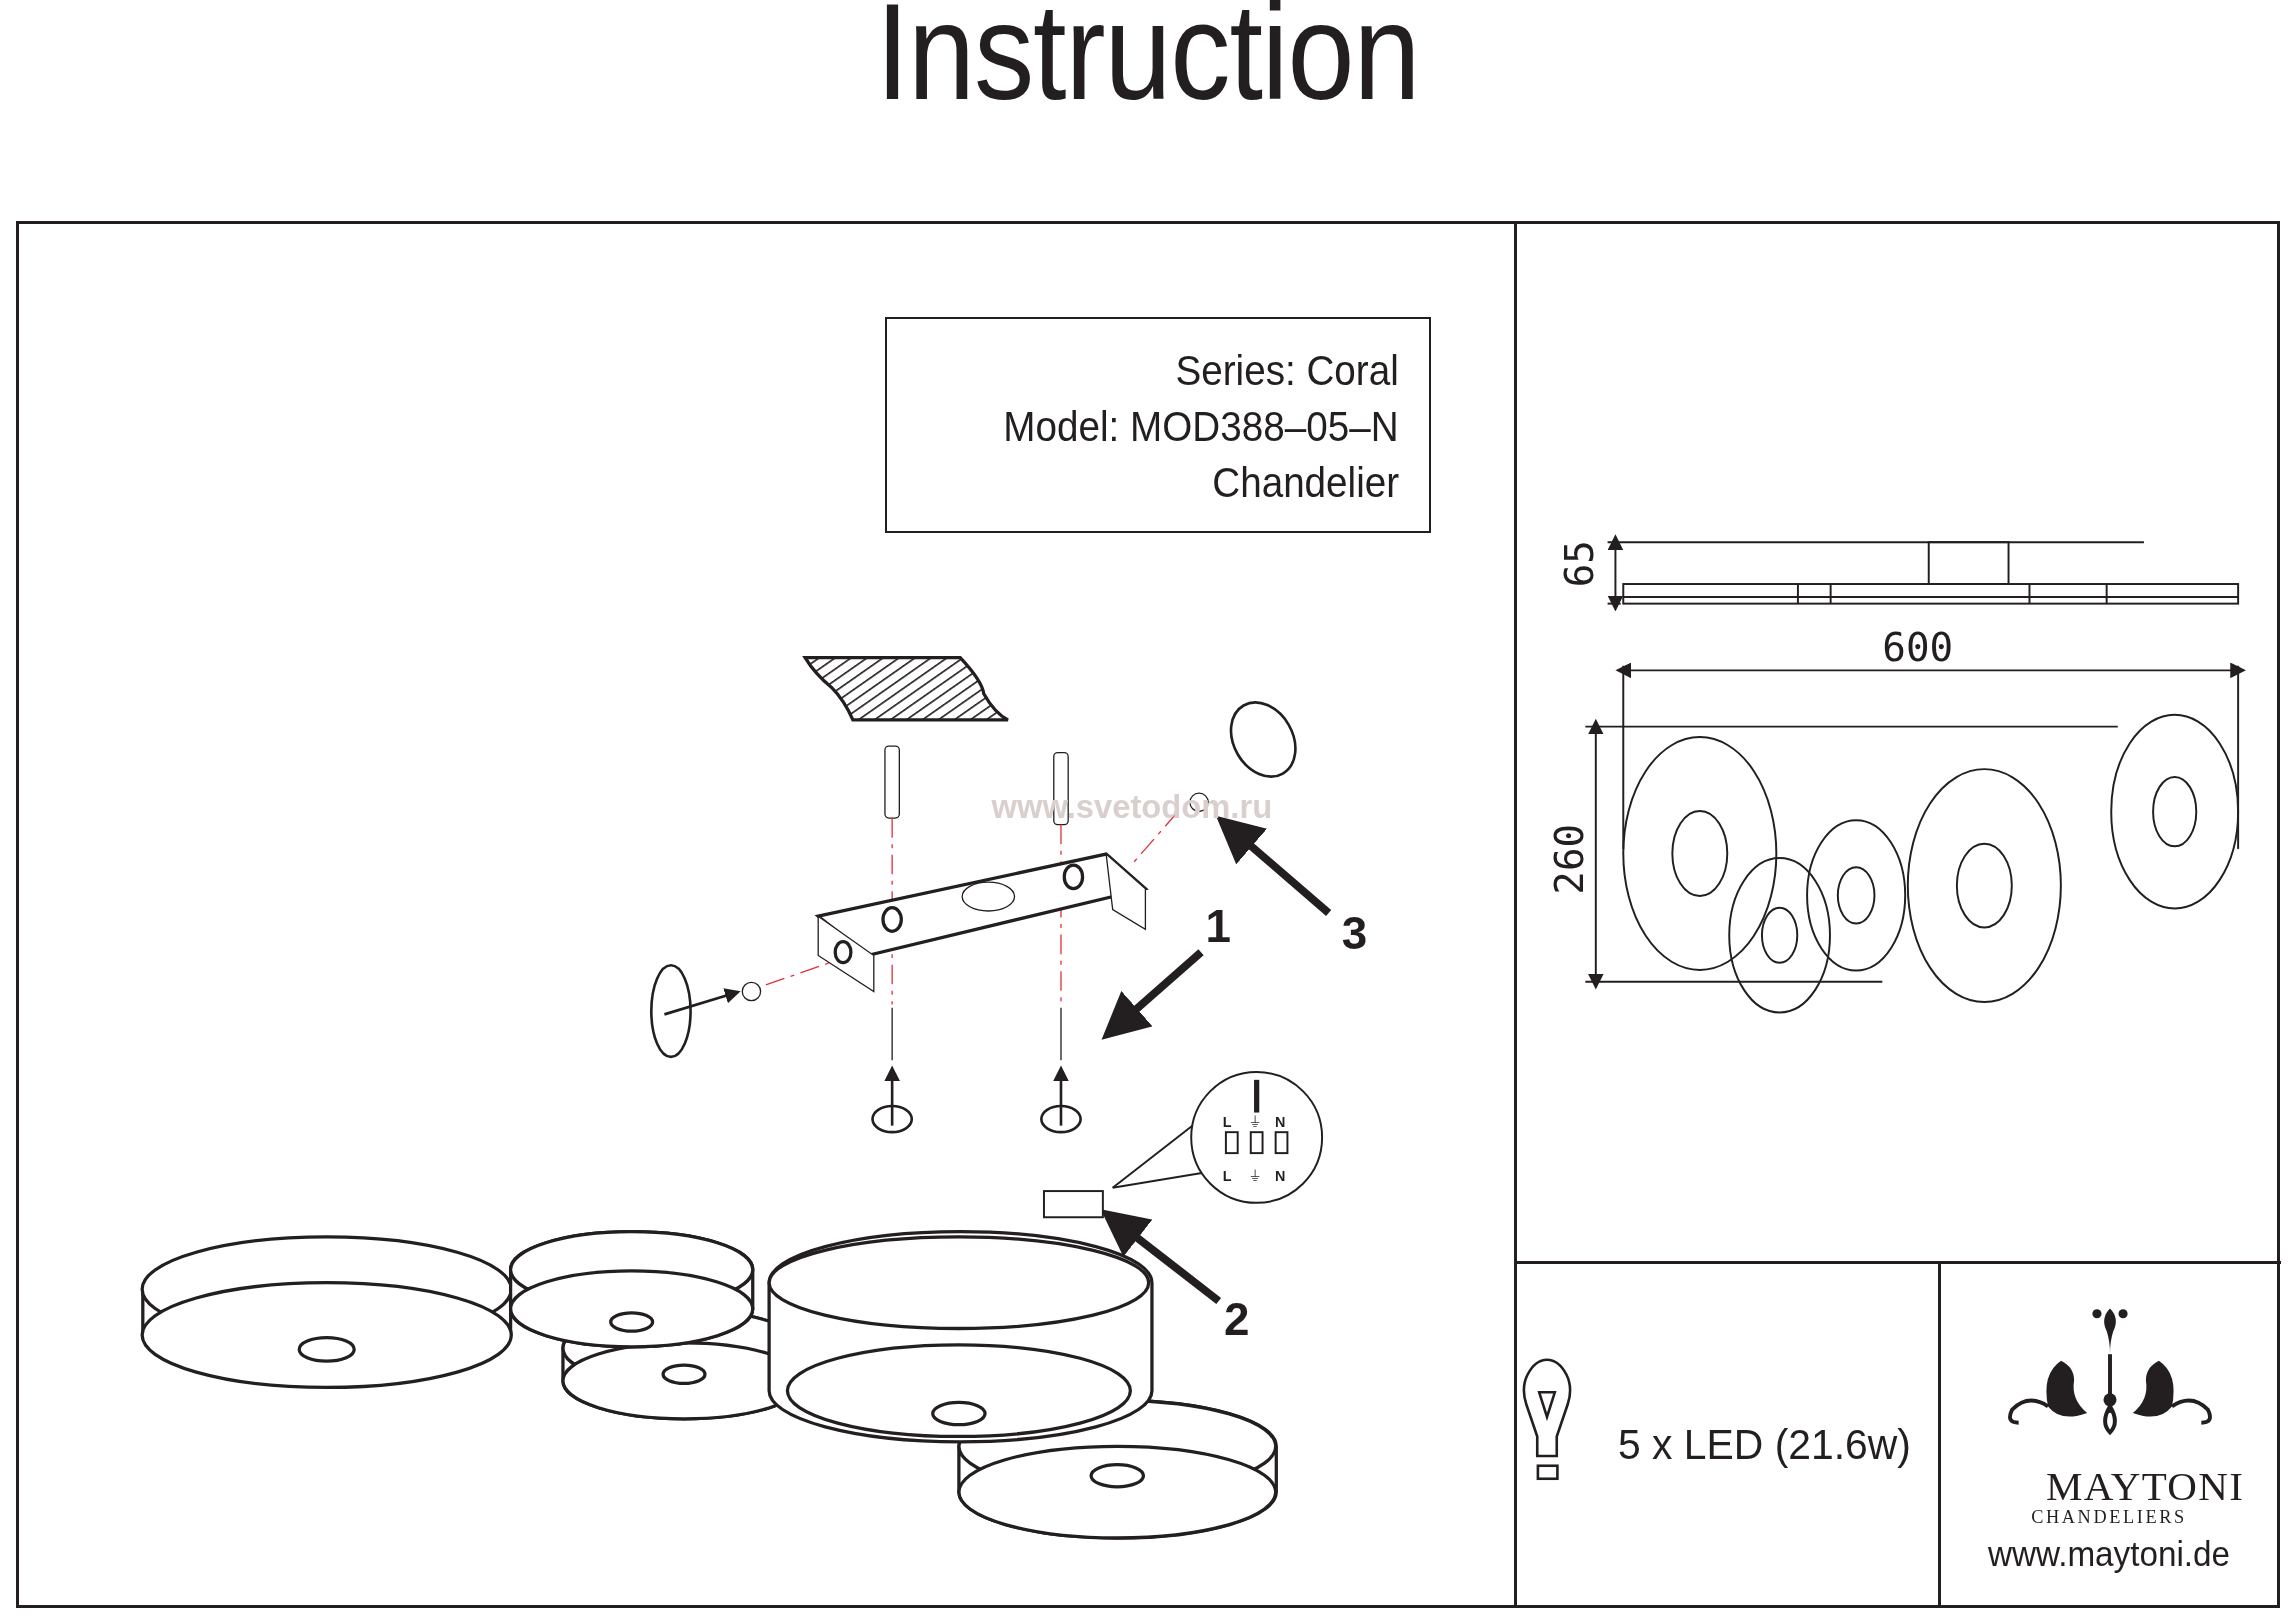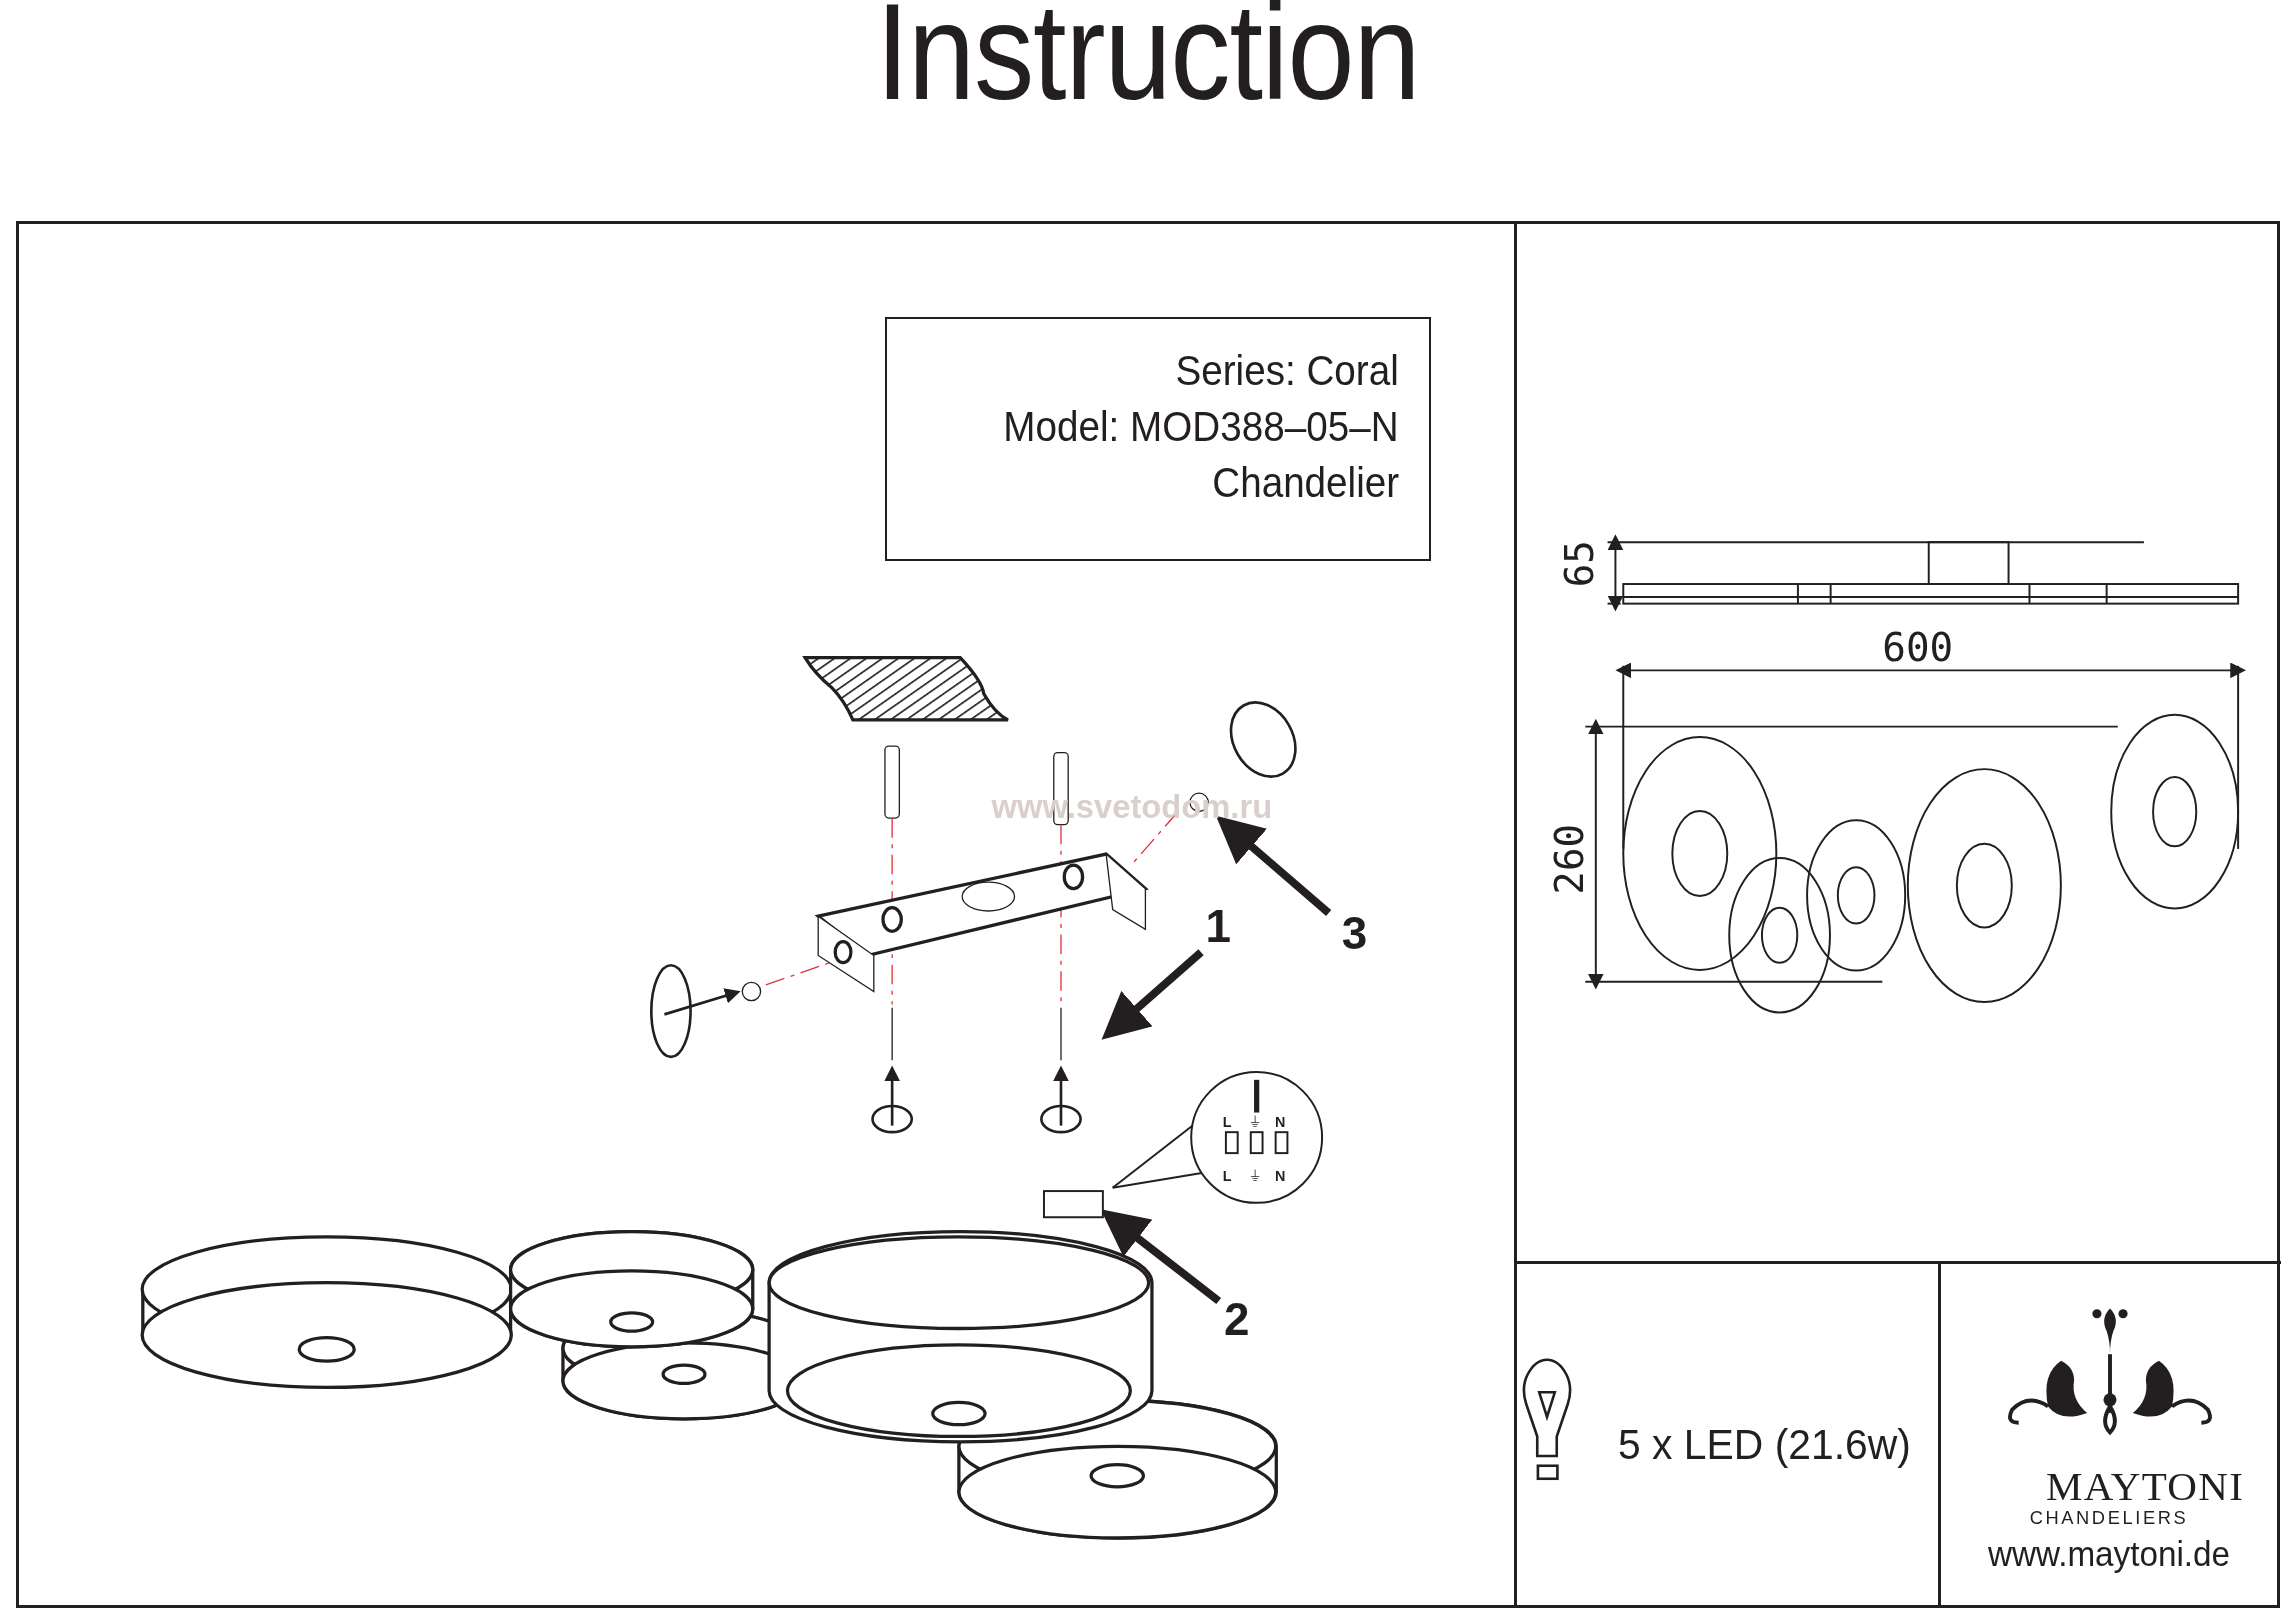--- a/index.html
+++ b/index.html
@@ -3,27 +3,27 @@
 <meta charset="utf-8">
 <style>
   html, body { margin:0; padding:0; background:#ffffff; }
   body { width:2295px; height:1623px; position:relative; overflow:hidden; font-family:"Liberation Sans", sans-serif; color:#231f20; }
   .abs { position:absolute; }
   #title { left:0; width:2295px; top:-19.6px; text-align:center; font-size:137px; line-height:144px; transform:scaleX(0.88); transform-origin:center top; font-weight:normal; letter-spacing:-1.3px; }
   #frame { left:16.4px; top:221px; width:2264px; height:1387px; border:3.3px solid #231f20; box-sizing:border-box; }
   #vdiv { left:1514px; top:221px; width:2.6px; height:1387px; background:#231f20; }
   #hdiv { left:1514px; top:1261px; width:767px; height:2.6px; background:#231f20; }
   #vdiv2 { left:1938px; top:1261px; width:2.6px; height:347px; background:#231f20; }
-  #infobox { left:885px; top:317px; width:546px; height:244px; border:2.6px solid #231f20; box-sizing:border-box; }
+  #infobox { left:885px; top:317px; width:546px; height:216px; border:2.6px solid #231f20; box-sizing:border-box; }
   .info-line { position:absolute; right:30px; font-size:42px; line-height:46px; white-space:nowrap; transform:scaleX(0.92); transform-origin:right center; }
   #info1 { top:29.4px; } #info2 { top:85px; } #info3 { top:141px; }
   .callout { font-size:70px; font-weight:bold; }
   #led-text { left:1618px; top:1420px; font-size:43px; white-space:nowrap; transform:scaleX(0.95); transform-origin:left center; }
   #brand { left:1938px; width:414px; top:1462px; text-align:center; font-family:"Liberation Serif", serif; font-size:41px; letter-spacing:1.3px; }
-  #brand-sub { left:1938px; width:342px; top:1507px; text-align:center; font-family:Liberation Sans, sans-serif; font-size:18.3px; letter-spacing:2.6px; }
+  #brand-sub { left:1938px; width:342px; top:1507px; text-align:center; font-family:Liberation Serif, serif; font-size:18.3px; letter-spacing:2.6px; }
   #website { left:1938px; width:342px; top:1534px; text-align:center; font-size:35px; transform:scaleX(0.95); }
   svg { position:absolute; overflow:visible; }
 </style>
 </head>
 <body>
 
 <div id="title" class="abs">Instruction</div>
 
 <div id="frame" class="abs"></div>
 <div id="vdiv" class="abs"></div>

